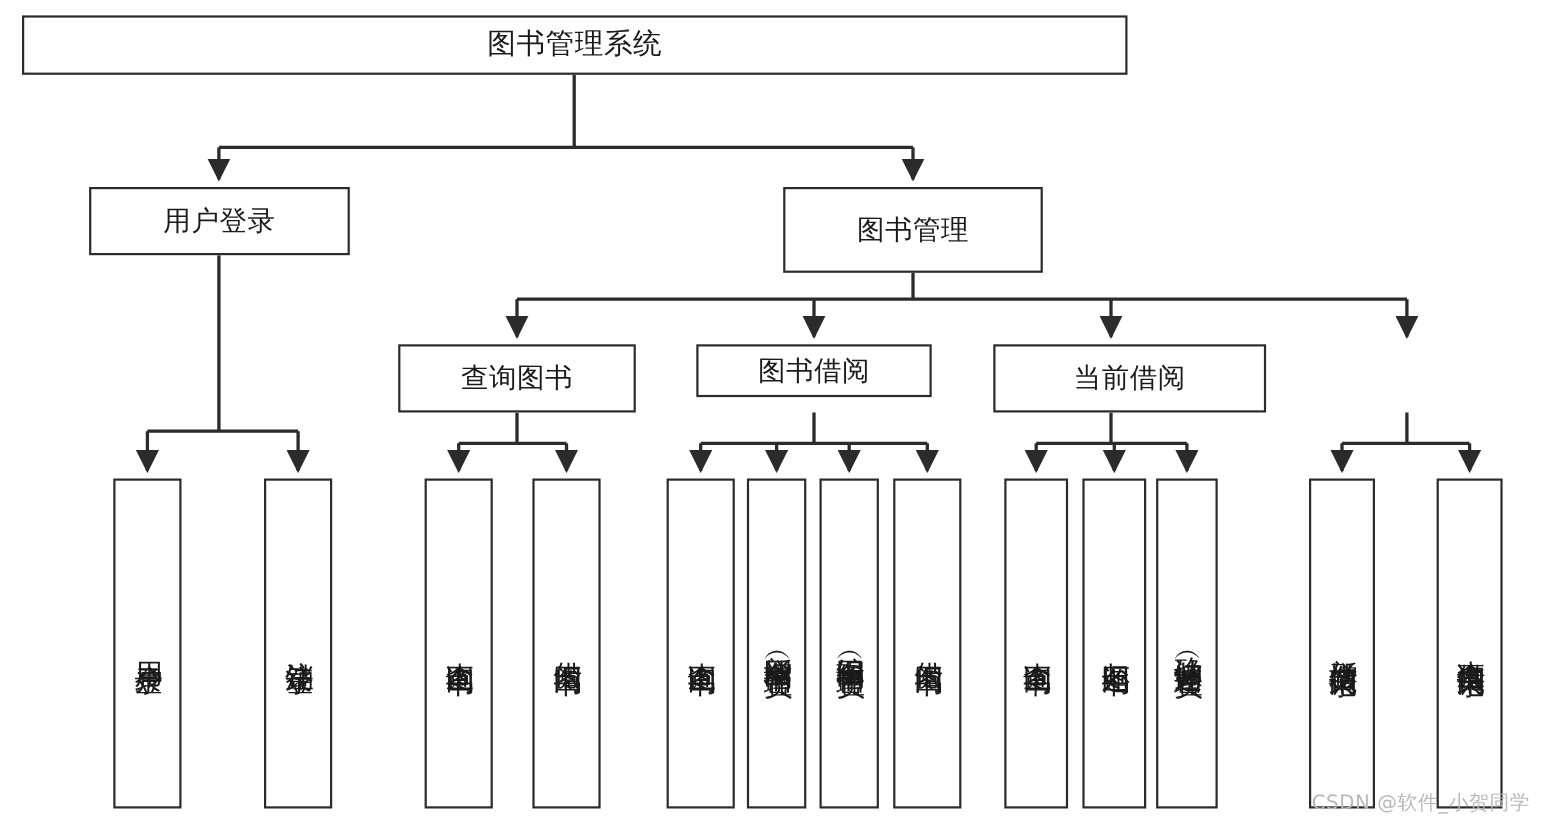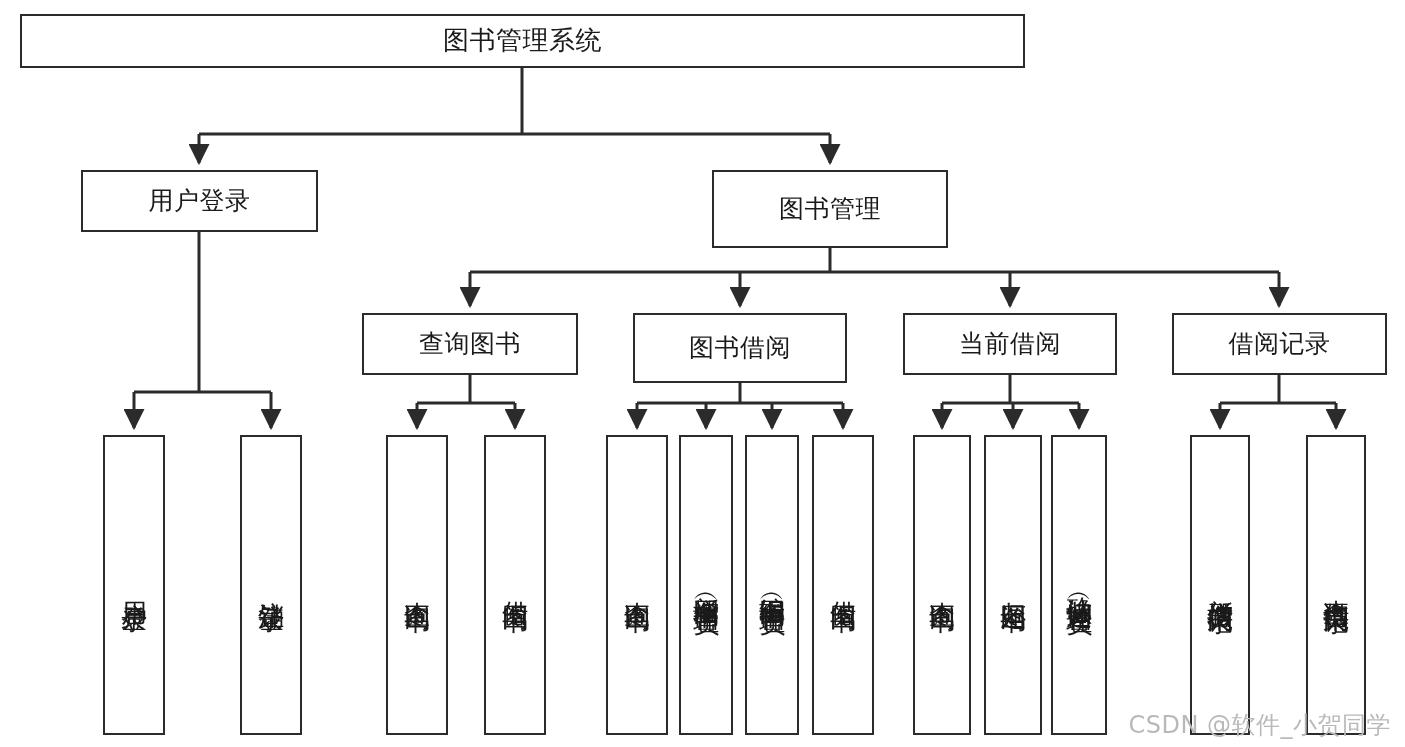--- a/index.html
+++ b/index.html
@@ -55,21 +55,21 @@
     font-size:26px;
     line-height:1.06;
     letter-spacing:2px;
     white-space:normal;
     max-height:100%;
   }
   .watermark{
     position:absolute;
     right:14px;
     bottom:6px;
-    font-size:24px;
+    font-size:18px;
     color:#b9b9b9;
     letter-spacing:0.5px;
     white-space:nowrap;
     z-index:5;
     font-family:"DejaVu Sans","Liberation Sans",sans-serif;
   }
 </style>
 </head>
 <body>
 
@@ -132,28 +132,25 @@
   <div class="node horiz" style="left: 81px; top: 170px; width: 237px; height: 62px;">
     <span class="lbl">用户登录</span>
   </div>
   <div class="node horiz" style="left: 712px; top: 170px; width: 236px; height: 78px;">
     <span class="lbl">图书管理</span>
   </div>
 
   <div class="node horiz" style="left: 362px; top: 313px; width: 216px; height: 62px;">
     <span class="lbl">查询图书</span>
   </div>
-  <div class="node horiz" style="left: 633px; top: 313px; width: 214px; height: 70px;">
+  <div class="node horiz" style="left: 633px; top: 313px; width: 214px; height: 48px;">
     <span class="lbl">图书借阅</span>
   </div>
-  <div class="node horiz" style="left: 903px; top: 313px; width: 214px; height: 62px;">
+  <div class="node horiz" style="left: 903px; top: 313px; width: 248px; height: 62px;">
     <span class="lbl">当前借阅</span>
-  </div>
-  <div class="node horiz" style="left: 1172px; top: 313px; width: 215px; height: 62px;">
-    <span class="lbl">借阅记录</span>
   </div>
 
   <div class="node leaf" style="left: 103px; top: 435px; width: 62px; height: 300px;">
     <span class="lbl">用户登录</span>
   </div>
   <div class="node leaf" style="left: 240px; top: 435px; width: 62px; height: 300px;">
     <span class="lbl">注销登录</span>
   </div>
   <div class="node leaf" style="left: 386px; top: 435px; width: 62px; height: 300px;">
     <span class="lbl">查询图书</span>

